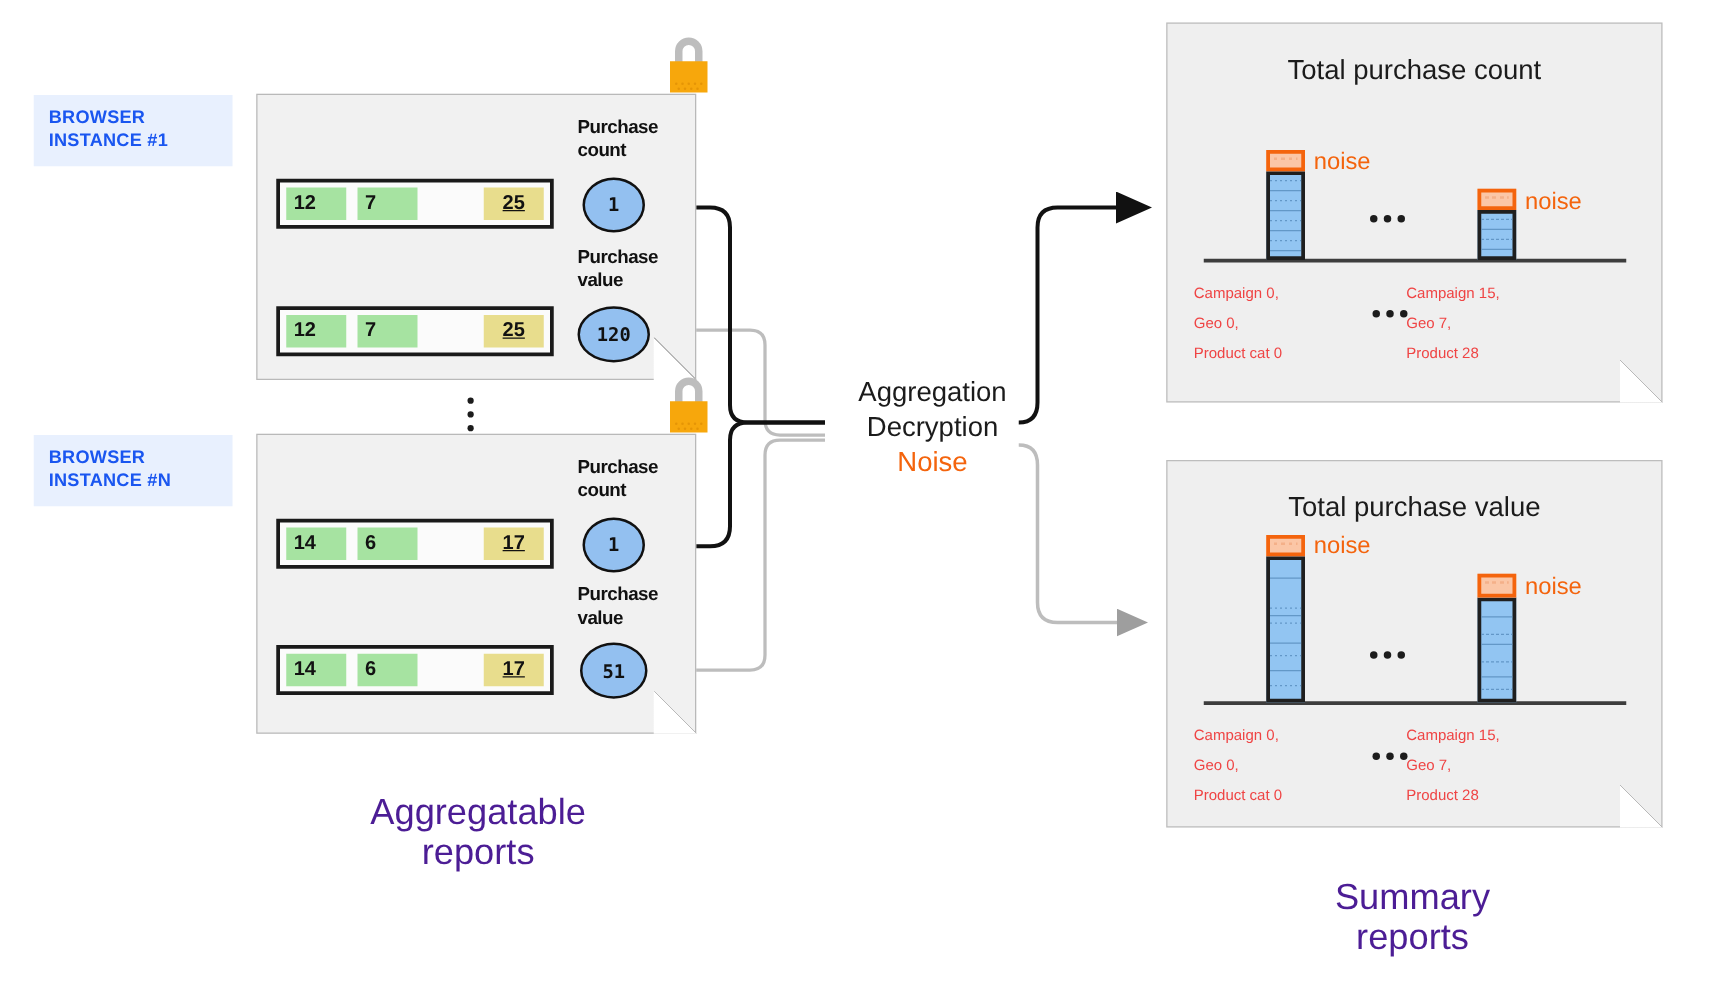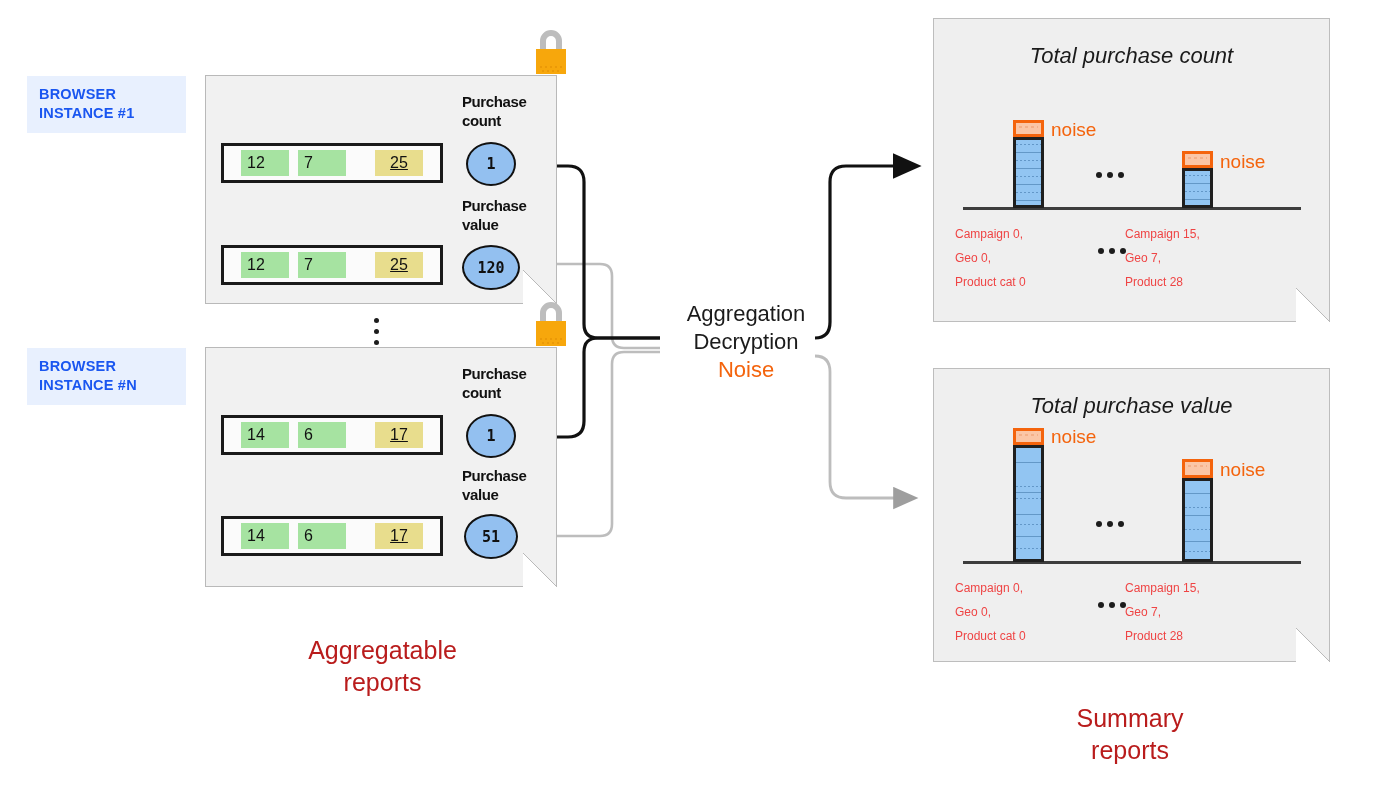--- a/index.html
+++ b/index.html
@@ -40,21 +40,22 @@
   }
 
   
   .report-row{
     position:absolute;
     background:#fbfbfb;
     border:3px solid #1a1a1a;
     box-sizing:border-box;
     display:flex;
     align-items:center;
-    padding:0 17px;
+    padding:0 5px;
+    font-weight:bold;
   }
   .cell{
     height:26px;
     display:flex;align-items:center;justify-content:center;
     font-size:16px;
     color:#121212;
     box-sizing:border-box;
   }
   .cell-key{background:#a6e3a1;width:48px;margin-right:9px;padding-left:0;justify-content:flex-start;padding-left:6px;}
   .cell-val{background:#e8dd8d;width:48px;margin-left:auto;text-decoration:underline;justify-content:center;}
@@ -85,23 +86,23 @@
   }
 
   
   .vdots{position:absolute;display:flex;flex-direction:column;gap:6px;align-items:center;}
   .vdots i{display:block;width:5px;height:5px;border-radius:50%;background:#1c1c1c;}
 
   
   .caption{
     position:absolute;
     text-align:center;
-    font-size:25px;
+    font-size:29px;
     line-height:32px;
-    color:#b91c1c;
+    color:#4c1d95;
     white-space:pre-line;
   }
 
   
   .process{
     position:absolute;
     text-align:center;
     font-size:22px;
     line-height:28px;
     color:#1b1b1b;
@@ -114,21 +115,20 @@
     background:#efefef;
     border:1px solid #bdbdbd;
     box-sizing:border-box;
   }
   .summary-title{
     position:absolute;
     left:0;right:0;
     text-align:center;
     font-size:22px;
     color:#1b1b1b;
-    font-style:italic;
   }
   .axis{
     position:absolute;
     height:3px;background:#3d3d3d;
   }
   .bar{
     position:absolute;
     background:#92c5f2;
     border:3px solid #1f1f1f;
     box-sizing:border-box;

